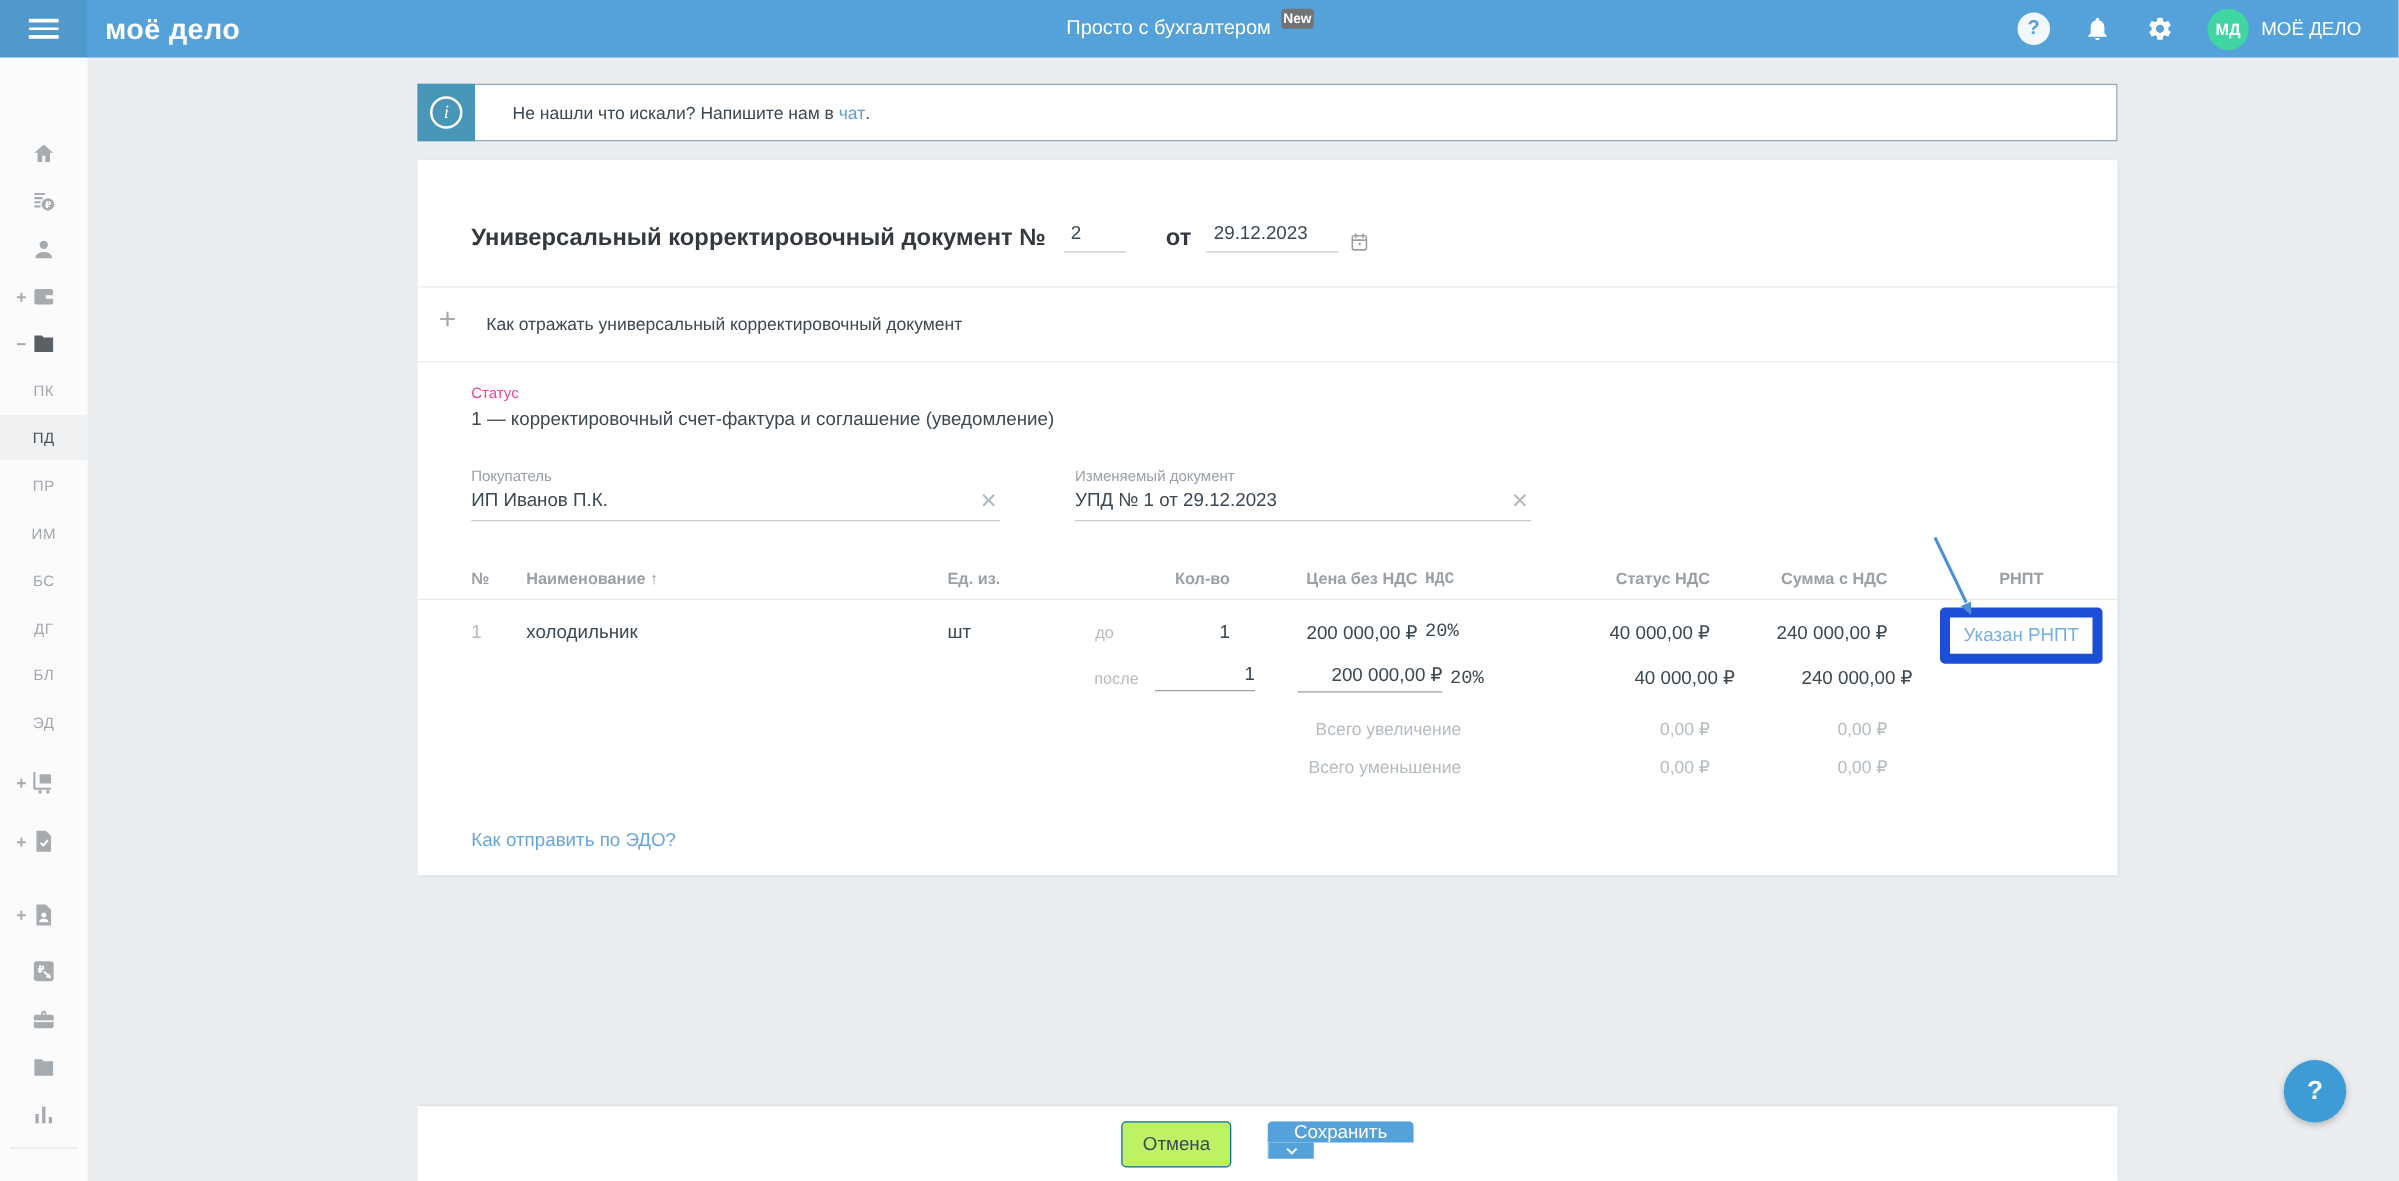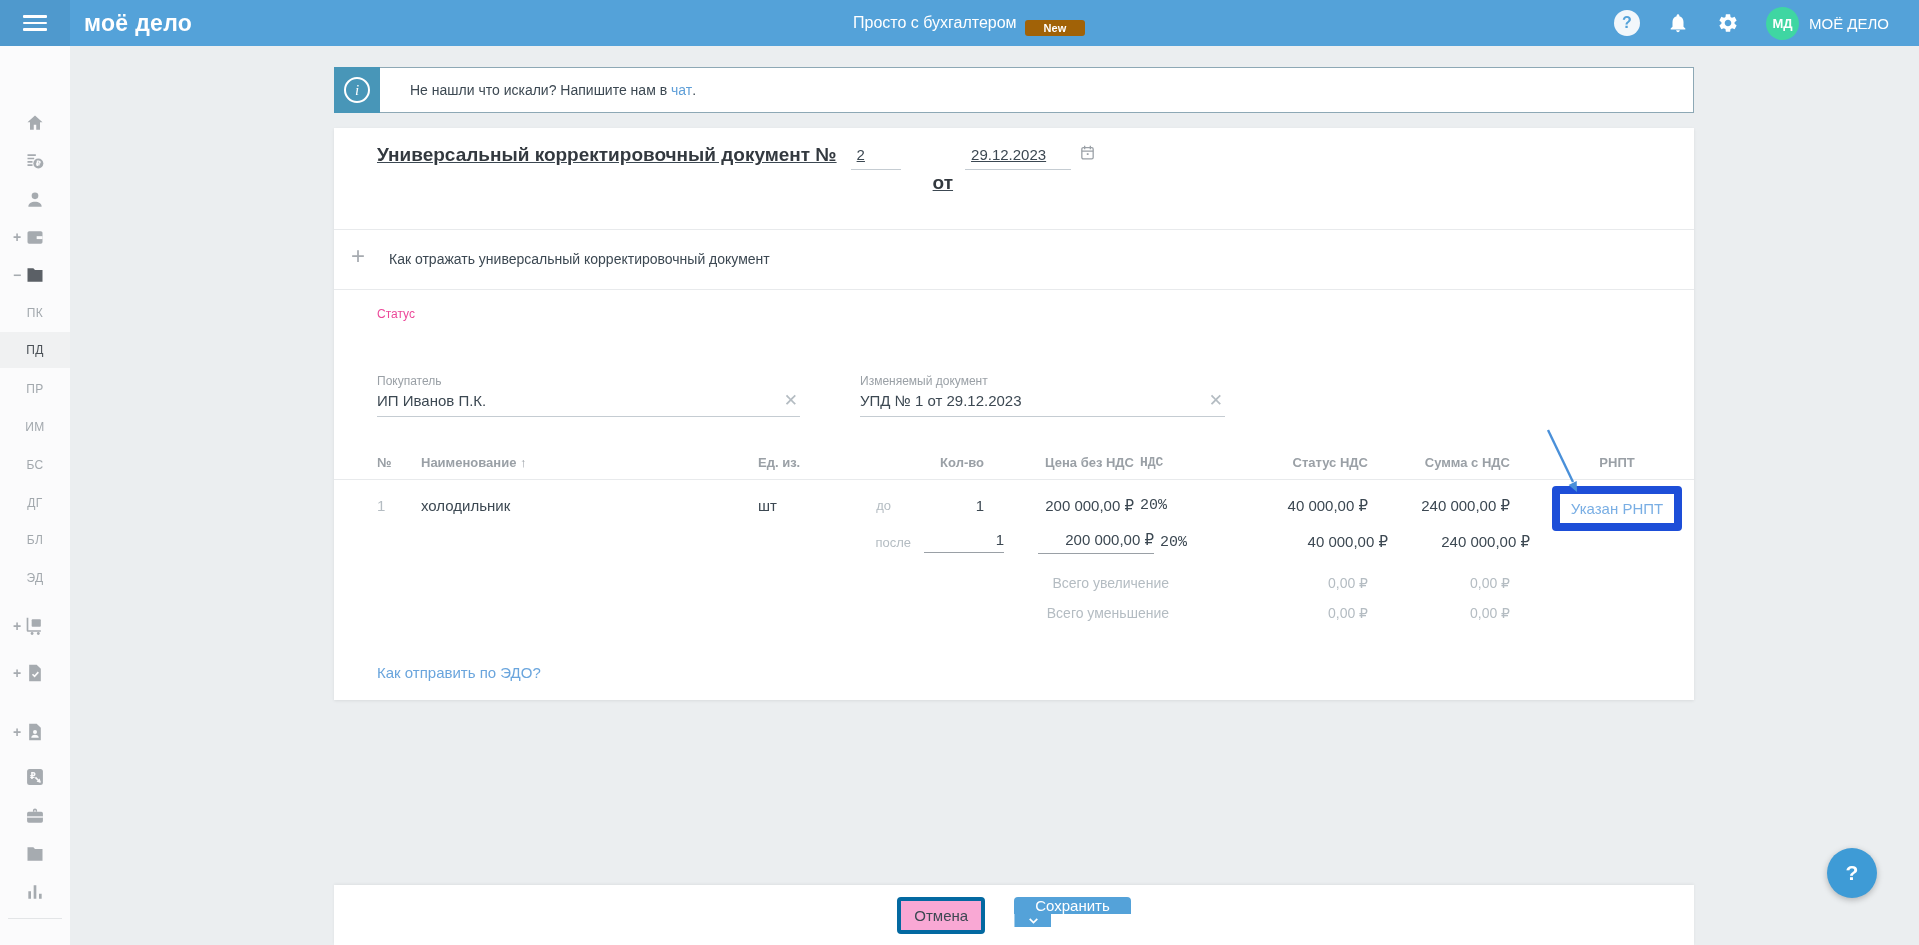--- a/index.html
+++ b/index.html
@@ -5,21 +5,21 @@
   * { margin:0; padding:0; box-sizing:border-box; }
   html,body { width:1919px; height:945px; overflow:hidden; }
   body { font-family:"Liberation Sans","DejaVu Sans",sans-serif; background:#ebeef0; position:relative; color:#3c4852; }
 
   
   .topbar { position:absolute; left:0; top:0; width:1919px; height:46px; background:#54a2d9; z-index:20; }
   .tb-burger { position:absolute; left:0; top:0; width:70px; height:46px; background:rgba(0,0,0,0.05); display:flex; align-items:center; justify-content:center; flex-direction:column; gap:4px; cursor:pointer; }
   .tb-burger i { display:block; width:24px; height:2.5px; background:#fff; border-radius:1px; }
   .tb-logo { position:absolute; left:84px; top:0; height:46px; display:flex; align-items:center; color:#fff; font-size:23px; font-weight:700; letter-spacing:.3px; }
   .tb-promo { position:absolute; left:853px; top:0; height:46px; display:flex; align-items:center; color:#fff; font-size:16px; }
-  .tb-badge { background:#a16207; color:#fff; font-size:11px; font-weight:700; padding:2px 19px; border-radius:3px; margin-left:8px; align-self:flex-start; margin-top:20px; }
+  .tb-badge { background:#737373; color:#fff; font-size:11px; font-weight:700; padding:2px 2px; border-radius:3px; margin-left:8px; align-self:flex-start; margin-top:7px; }
   .tb-right { position:absolute; right:30px; top:0; height:46px; display:flex; align-items:center; gap:26px; }
   .tb-help { width:26px; height:26px; border-radius:50%; background:#f2f7fb; color:#54a2d9; font-weight:700; font-size:16px; display:flex; align-items:center; justify-content:center; cursor:pointer; }
   .tb-icon { width:24px; height:24px; display:flex; align-items:center; justify-content:center; cursor:pointer; }
   .tb-icon svg { fill:#fff; }
   .tb-account { display:flex; align-items:center; gap:10px; cursor:pointer; }
   .tb-avatar { width:33px; height:33px; border-radius:50%; background:#3fd6a2; color:#fff; font-size:13px; font-weight:700; display:flex; align-items:center; justify-content:center; }
   .tb-name { color:#fff; font-size:15px; }
 
   
   .sidebar { position:absolute; left:0; top:46px; width:70px; height:899px; background:#fbfbfc; z-index:10; }
@@ -35,21 +35,21 @@
   
   .banner { position:absolute; left:334px; top:67px; width:1360px; height:46px; background:#fff; border:1px solid #8da8b5; display:flex; align-items:stretch; }
   .banner-icon { width:46px; background:#4896b8; display:flex; align-items:center; justify-content:center; margin:-1px 0 -1px -1px; }
   .info-circle { width:26px; height:26px; border:2px solid #fff; border-radius:50%; color:#fff; font-size:15px; font-weight:400; display:flex; align-items:center; justify-content:center; font-family:"Liberation Serif","DejaVu Serif",serif; font-style:italic; }
   .banner-text { display:flex; align-items:center; padding-left:30px; font-size:14px; color:#3c4852; white-space:pre; }
   .banner-text a { color:#5f9fd8; text-decoration:none; cursor:pointer; }
 
   .card { position:absolute; left:334px; top:128px; width:1360px; height:572px; background:#fff; box-shadow:0 1px 3px rgba(0,0,0,0.08); }
   .divider { position:absolute; left:0; width:1360px; height:1px; background:#e8eaec; }
 
-  .title-row { position:absolute; left:43px; top:16px; height:44px; display:flex; align-items:flex-start;text-decoration:underline; }
+  .title-row { position:absolute; left:43px; top:30px; height:44px; display:flex; align-items:flex-end; }
   .doc-title { font-size:19px; font-weight:700; color:#33393f; }
   .inline-input { border-bottom:1px solid #c5ccd2; font-size:15px; color:#3c4852; padding:2px 2px 6px 6px; cursor:text; }
   .num-input { width:50px; margin-left:14px; }
   .from-label { font-size:19px; font-weight:700; color:#33393f; margin-left:32px;margin-top:28px; }
   .date-input { width:106px; margin-left:12px; }
   .cal-icon { margin-left:8px; cursor:pointer; display:flex; }
   .cal-icon svg { stroke:#9aa0a6; fill:none; stroke-width:1.8; }
 
   .howto-row { position:absolute; left:0; top:112px; height:38px; width:1360px; display:flex; align-items:center; cursor:pointer; }
   .howto-plus { position:absolute; left:17px; font-size:24px; font-weight:300; color:#a6abb0; line-height:1; top:4px; }
@@ -86,21 +86,21 @@
   .t-total .t-label { grid-column:1 / 8; text-align:right; padding-right:5px; }
   .gap8 { height:8px; }
 
   .rnpt-btn { display:inline-block; background:#fff; border:8px solid #1d4ed8; border-radius:4px; color:#79aee4; font-size:15px; padding:6px 11px; cursor:pointer; margin-top:6px; }
   .arrow-svg { position:absolute; left:1204px; top:294px; pointer-events:none; }
 
   .edo-link { position:absolute; left:43px; top:536px; font-size:15px; color:#6aa5dd; text-decoration:none; cursor:pointer; }
 
   
   .footer-bar { position:absolute; left:334px; top:885px; width:1360px; height:60px; background:#fff; box-shadow:0 -1px 3px rgba(0,0,0,0.06); display:flex; align-items:center; justify-content:center; gap:29px; }
-  .btn-cancel { width:88px; height:37px; background:#f9a8d4; border:4px solid #0369a1; border-radius:4px; font-size:15px; color:#3c4852; cursor:pointer; font-family:inherit; }
+  .btn-cancel { width:88px; height:37px; background:#bef264; border:1px solid #0369a1; border-radius:4px; font-size:15px; color:#3c4852; cursor:pointer; font-family:inherit; }
   .btn-save-group { display:flex; height:37px; border-radius:4px; overflow:hidden; cursor:pointer;flex-direction:column; }
   .btn-save { background:#54a2d9; color:#fff; font-size:15px; border:none; padding:0 21px; cursor:pointer; font-family:inherit; }
   .btn-save-caret { width:37px; background:#54a2d9; border-left:1px solid rgba(255,255,255,0.45); display:flex; align-items:center; justify-content:center; }
 
   .fab { position:absolute; left:1827px; top:848px; width:50px; height:50px; border-radius:50%; background:#3e9bd6; color:#fff; font-size:21px; font-weight:700; display:flex; align-items:center; justify-content:center; box-shadow:0 2px 6px rgba(0,0,0,0.25); cursor:pointer; z-index:30; }
 </style>
 </head>
 <body>
 
 <div class="topbar">
@@ -272,20 +272,21 @@
   <div class="divider" style="top:101px"></div>
 
   <div class="howto-row">
     <span class="howto-plus">+</span>
     <span class="howto-text">Как отражать универсальный корректировочный документ</span>
   </div>
 
   <div class="divider" style="top:161px"></div>
 
   <div class="status-label">Статус</div>
+  <div class="status-value">1 — корректировочный счет-фактура и соглашение (уведомление)</div>
 
   <div class="field field-buyer">
     <div class="field-label">Покупатель</div>
     <div class="field-valuerow">
       <span class="field-value">ИП Иванов П.К.</span>
       <span class="clear-x">✕</span>
     </div>
   </div>
 
   <div class="field field-source">

